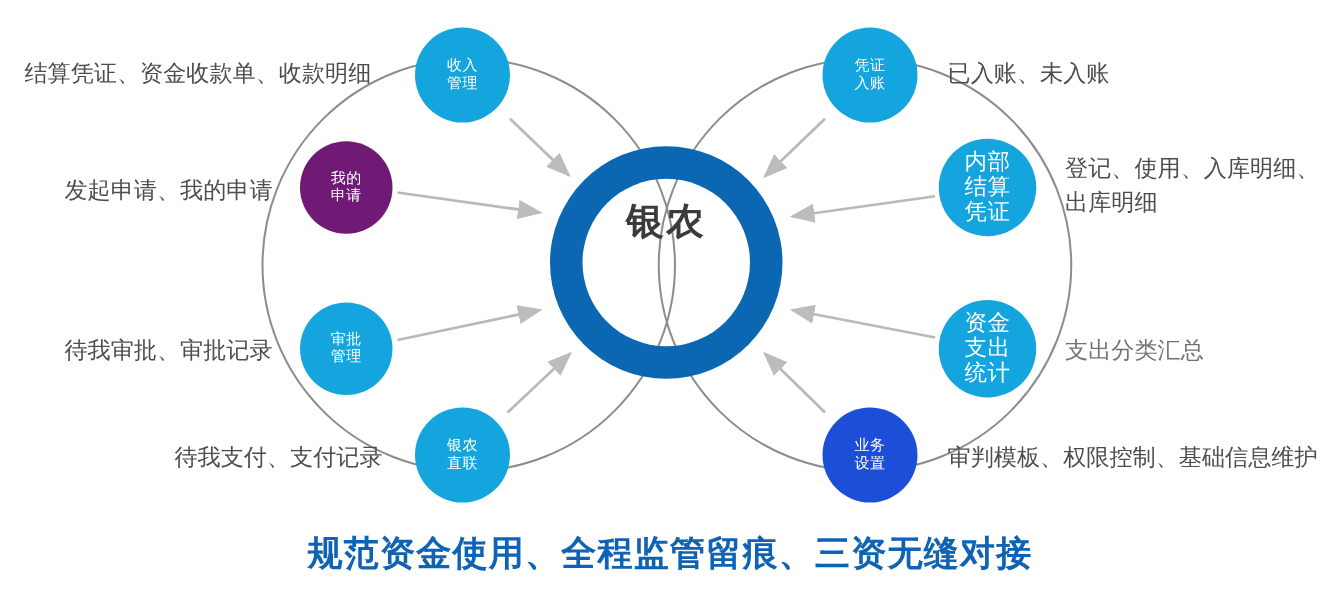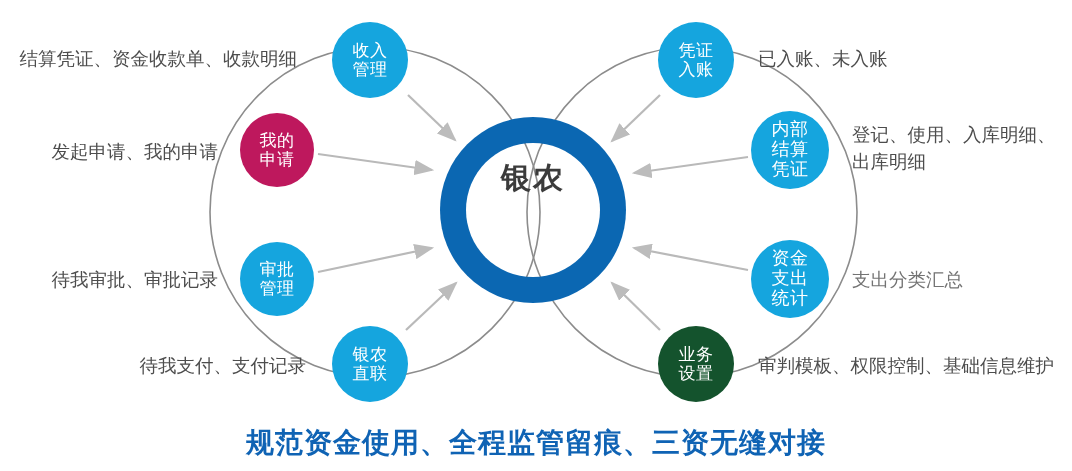--- a/index.html
+++ b/index.html
@@ -36,21 +36,21 @@
     text-align: center;
     line-height: 1.14;
     font-weight: 400;
     letter-spacing: 0.5px;
     box-sizing: border-box;
   }
   .node-circle .nline {
     display: block;
     white-space: nowrap;
   }
-  .node-2line { font-size: 17px; }
+  .node-2line { font-size: 12px; }
   .node-3line { font-size: 18px; line-height: 1.1; }
   .side-label {
     position: absolute;
     color: #4d4d4d;
     font-size: 18.5px;
     line-height: 1.45;
     white-space: nowrap;
   }
   .side-label.two-line { white-space: normal; }
   .side-label.align-right { text-align: right; }
@@ -118,21 +118,21 @@
 
   <div class="center-text" style="left: 440px; width: 186px;">
     <span class="cline">银农</span>
   </div>
 
   <div id="node-layer">
       <div class="node-circle node-2line" style="left: 332px; top: 22px; width: 76px; height: 76px; background: rgb(21, 165, 222);">
         <span class="nline">收入</span>
         <span class="nline">管理</span>
       </div>
-      <div class="node-circle node-2line" style="left: 240px; top: 113px; width: 74px; height: 74px; background: #be185d;">
+      <div class="node-circle node-2line" style="left: 240px; top: 113px; width: 74px; height: 74px; background: #701a75;">
         <span class="nline">我的</span>
         <span class="nline">申请</span>
       </div>
       <div class="node-circle node-2line" style="left: 240px; top: 242px; width: 74px; height: 74px; background: rgb(21, 165, 222);">
         <span class="nline">审批</span>
         <span class="nline">管理</span>
       </div>
       <div class="node-circle node-2line" style="left: 332px; top: 326px; width: 76px; height: 76px; background: rgb(21, 165, 222);">
         <span class="nline">银农</span>
         <span class="nline">直联</span>
@@ -144,21 +144,21 @@
       <div class="node-circle node-3line" style="left: 751px; top: 111px; width: 78px; height: 78px; background: rgb(21, 165, 222);">
         <span class="nline">内部</span>
         <span class="nline">结算</span>
         <span class="nline">凭证</span>
       </div>
       <div class="node-circle node-3line" style="left: 751px; top: 240px; width: 78px; height: 78px; background: rgb(21, 165, 222);">
         <span class="nline">资金</span>
         <span class="nline">支出</span>
         <span class="nline">统计</span>
       </div>
-      <div class="node-circle node-2line" style="left: 658px; top: 326px; width: 76px; height: 76px; background: #14532d; text-align: center;">
+      <div class="node-circle node-2line" style="left: 658px; top: 326px; width: 76px; height: 76px; background: #1d4ed8; text-align: center;">
         <span class="nline">业务</span>
         <span class="nline">设置</span>
       </div>
     </div>
   <div id="label-layer">
       <div class="side-label align-right" style="left: 0px; top: 46px; width: 297px; color: rgb(77, 77, 77);">
         <div>结算凭证、资金收款单、收款明细</div>
       </div>
       <div class="side-label align-right" style="left: 0px; top: 139px; width: 218px; color: rgb(77, 77, 77);">
         <div>发起申请、我的申请</div>

